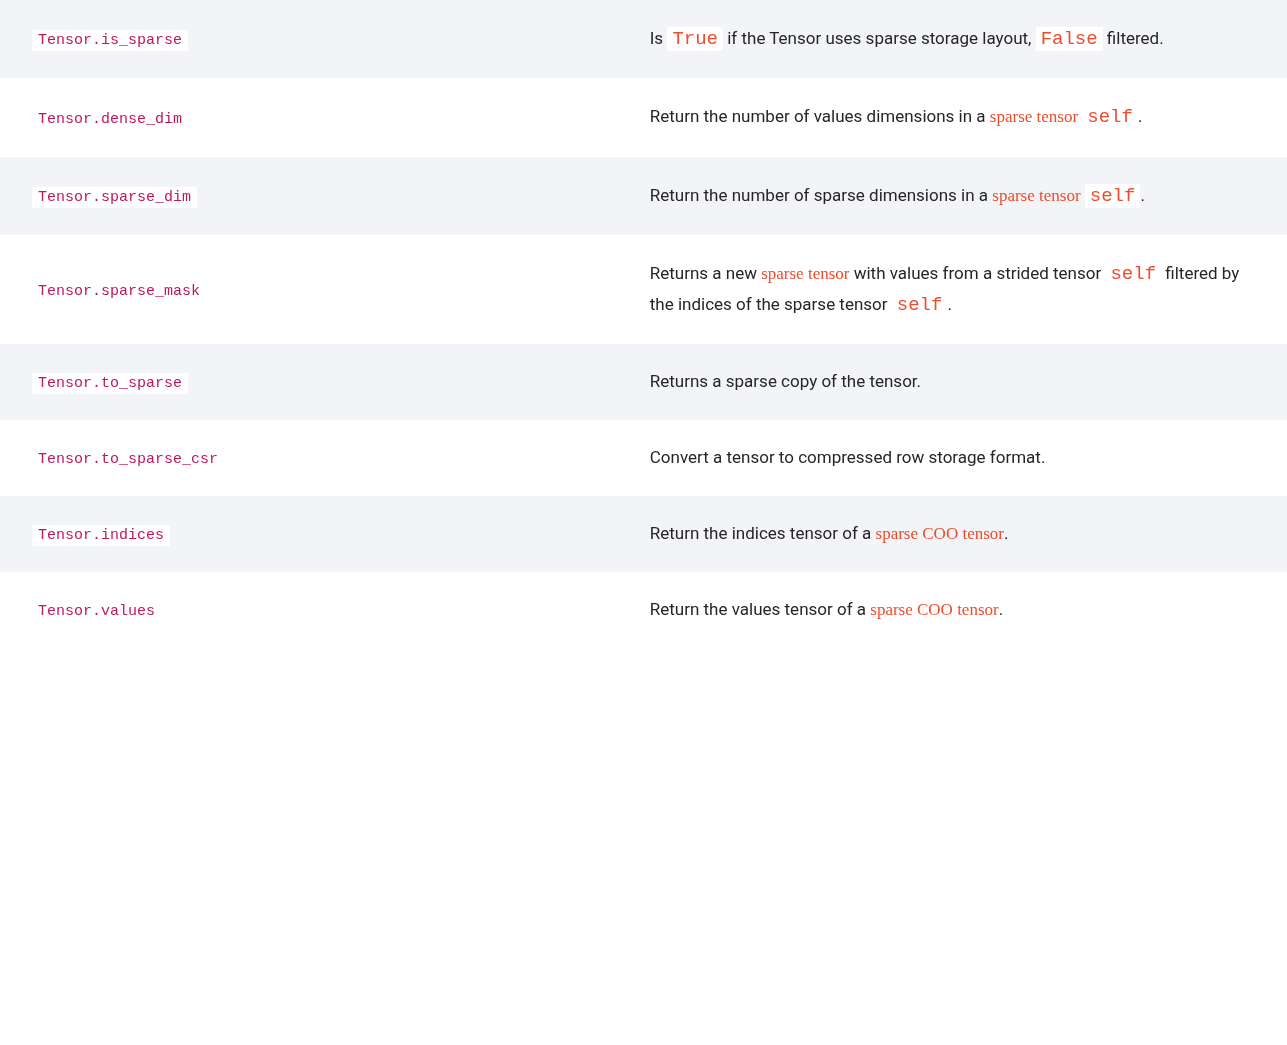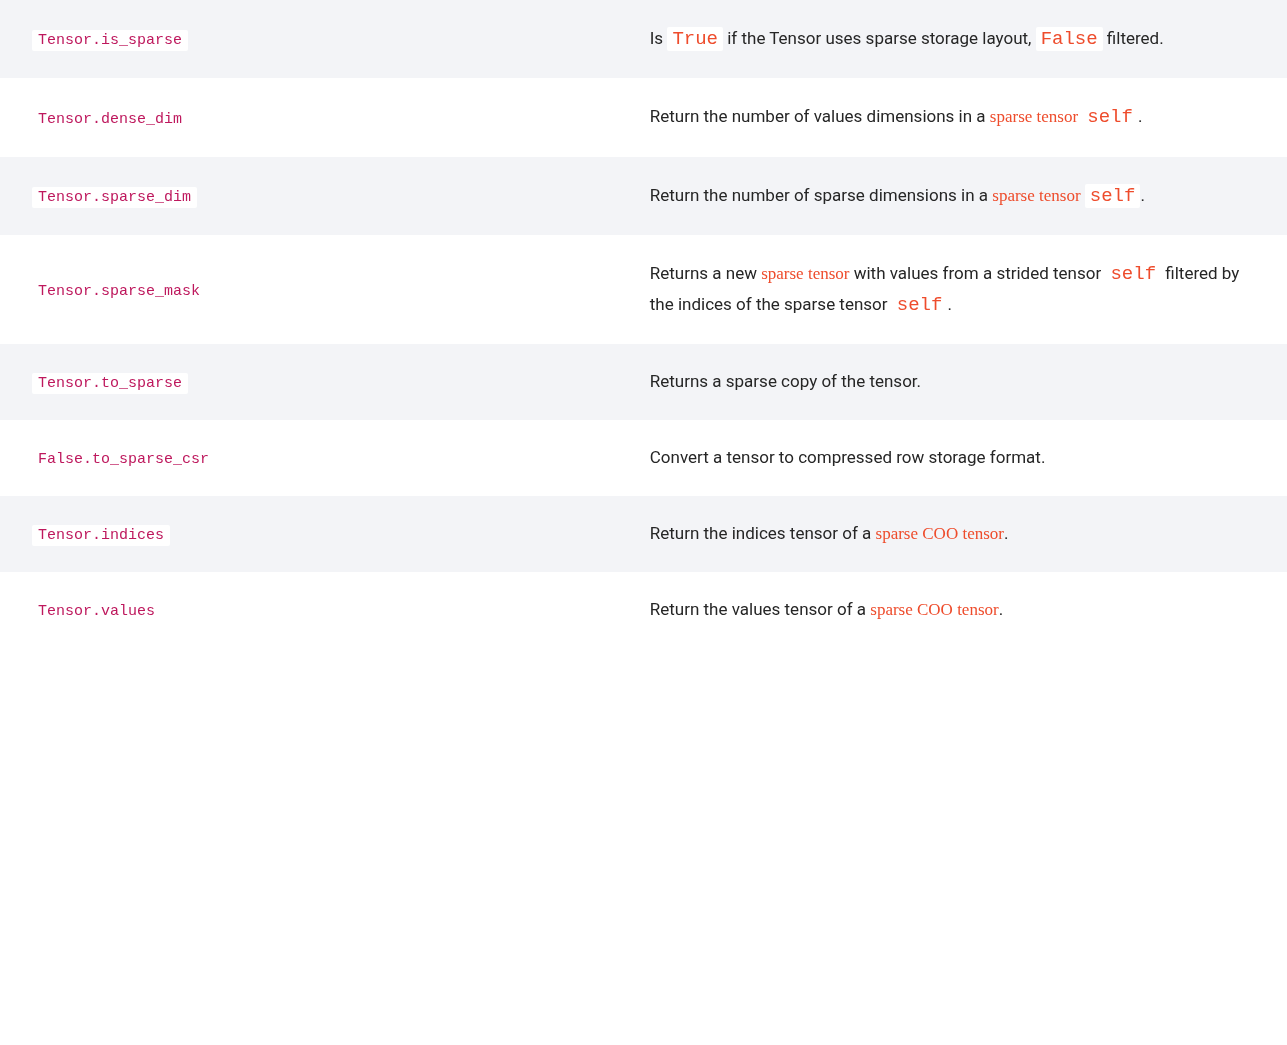--- a/index.html
+++ b/index.html
@@ -73,21 +73,21 @@
       </tr>
       <tr>
         <td class="name-cell"><a href="#" class="api-name">Tensor.sparse_mask</a></td>
         <td class="desc-cell"><span>Returns a new </span><a href="#" class="doc-link">sparse tensor</a><span> with values from a strided tensor </span><code class="inline">self</code><span> filtered by the indices of the sparse tensor </span><code class="inline">self</code><span>.</span></td>
       </tr>
       <tr class="stripe">
         <td class="name-cell"><a href="#" class="api-name">Tensor.to_sparse</a></td>
         <td class="desc-cell"><span>Returns a sparse copy of the tensor.</span></td>
       </tr>
       <tr>
-        <td class="name-cell"><a href="#" class="api-name">False.to_sparse_csr</a></td>
+        <td class="name-cell"><a href="#" class="api-name">Tensor.to_sparse_csr</a></td>
         <td class="desc-cell"><span>Convert a tensor to compressed row storage format.</span></td>
       </tr>
       <tr class="stripe">
         <td class="name-cell"><a href="#" class="api-name">Tensor.indices</a></td>
         <td class="desc-cell"><span>Return the indices tensor of a </span><a href="#" class="doc-link">sparse COO tensor</a><span>.</span></td>
       </tr>
       <tr>
         <td class="name-cell"><a href="#" class="api-name">Tensor.values</a></td>
         <td class="desc-cell"><span>Return the values tensor of a </span><a href="#" class="doc-link">sparse COO tensor</a><span>.</span></td>
       </tr>

